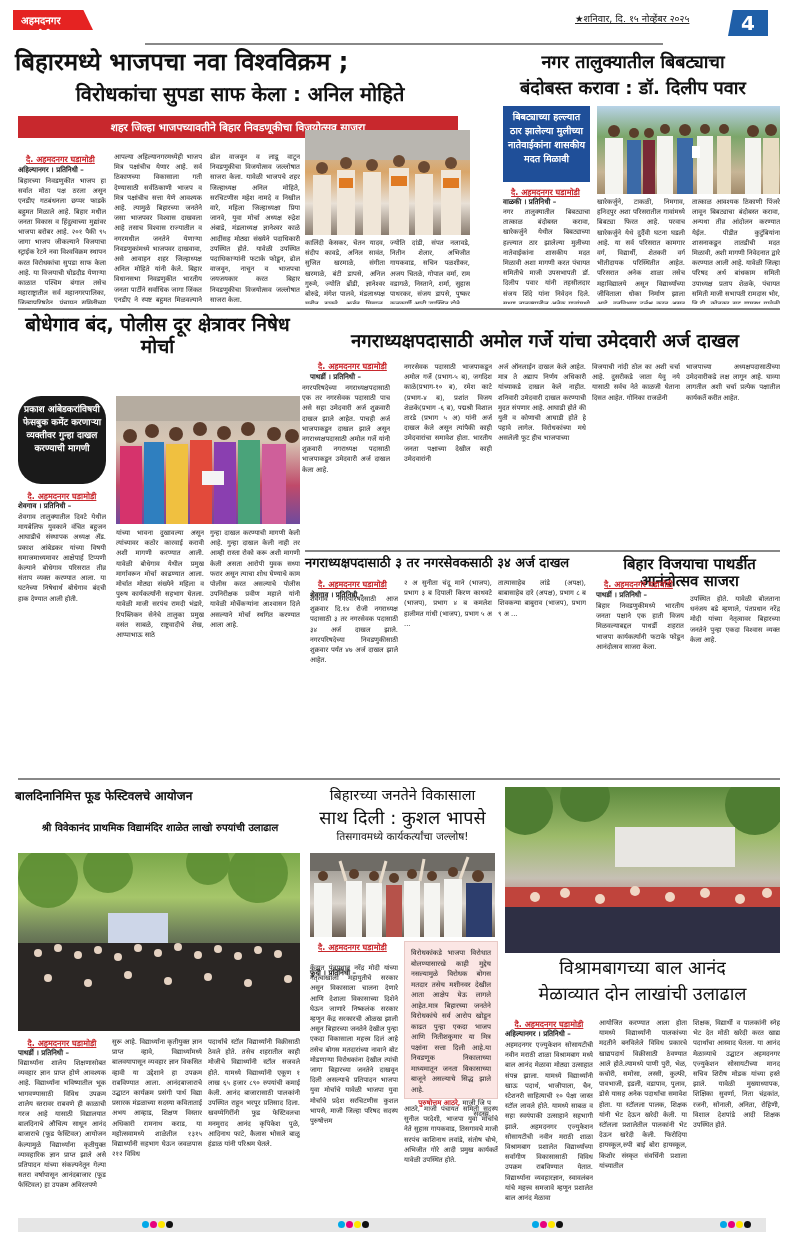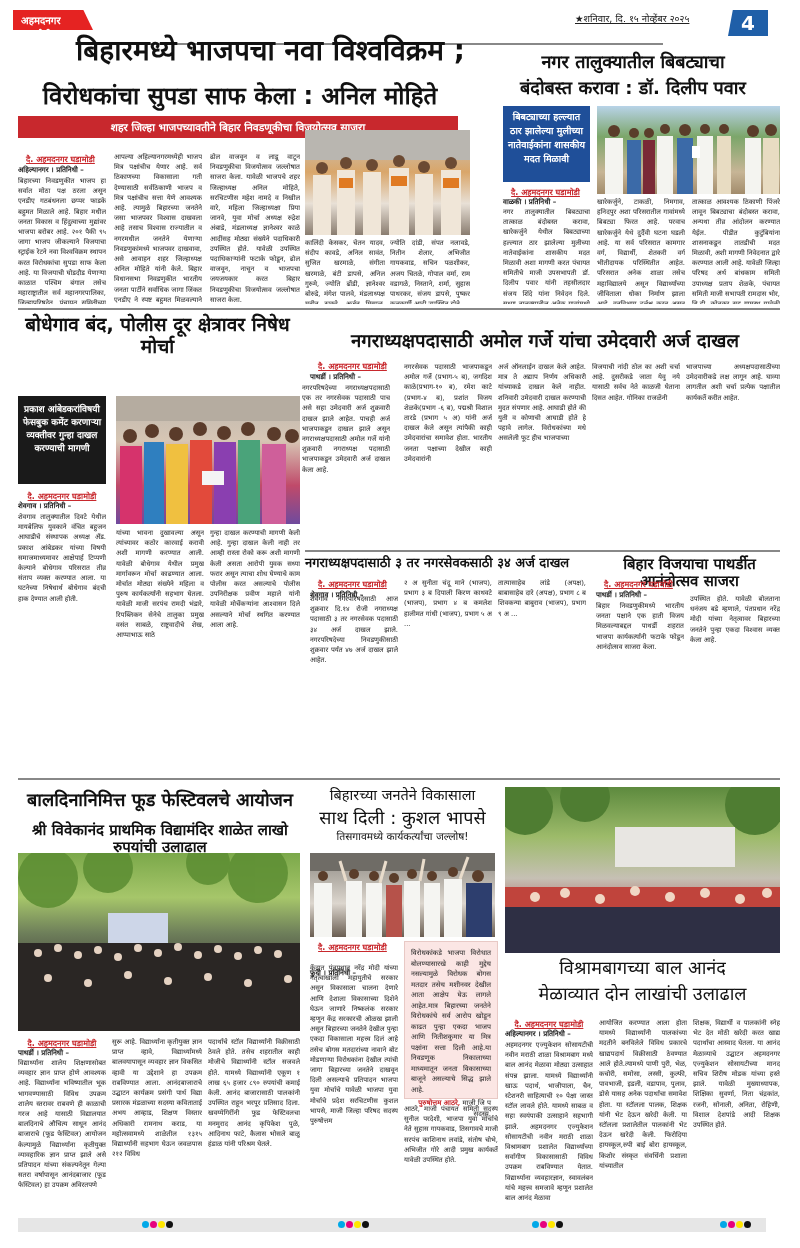--- a/index.html
+++ b/index.html
@@ -11,37 +11,37 @@
   .page-num { left: 728px; top: 10px; width: 40px; height: 26px; background: #1f5fa8; color: #fff; font-family: "DejaVu Sans", sans-serif; font-weight: bold; font-size: 20px; text-align: center; line-height: 26px; clip-path: polygon(12% 0, 100% 0, 100% 100%, 0 100%); }
   .hl { font-family: "DejaVu Sans", sans-serif; font-weight: bold; color: #111; line-height: 1.15; }
   .red-bar { background: #c8282d; color: #fff; font-family: "DejaVu Sans", sans-serif; font-weight: bold; text-align: center; }
   .byline { color: #c8282d; font-family: "DejaVu Sans", sans-serif; font-weight: bold; font-size: 8px; text-align: center; text-decoration: underline; }
   .dateline { font-family: "DejaVu Sans", sans-serif; font-size: 7px; font-weight: bold; }
   .body-text { font-size: 6.8px; line-height: 10.2px; text-align: justify; color: #222; }
   .col { position: absolute; overflow: hidden; }
   .photo { position: absolute; overflow: hidden; }
   .rule { position: absolute; height: 2px; background: #888; }
   .blue-box { background: #1f4f99; color: #fff; font-family: "DejaVu Sans", sans-serif; font-weight: bold; text-align: center; }
-  .black-box { background: #1a1a1a; color: #fff; font-family: "DejaVu Sans", sans-serif; font-weight: bold; text-align: center; }
+  .black-box { background: #1a1a1a; color: #fff; font-family: "DejaVu Sans", sans-serif; font-weight: bold; text-align: center; border-radius: 23px; }
   .pink-box { background: #fbe6e4; border: 1px solid #e8c9c5; font-size: 7px; line-height: 10.5px; text-align: justify; padding: 6px; color: #222; }
   .footer-strip { left: 18px; top: 1218px; width: 748px; height: 14px; background: #e6e6e6; }
   .reg { position: absolute; top: 3px; display: flex; gap: 1px; }
   .reg span { width: 7px; height: 7px; border-radius: 50%; display: inline-block; }
 </style>
 </head>
 <body>
 
 <div class="abs masthead-tab">अहमदनगर घडामोडी</div>
 <div class="abs topline"></div>
 <div class="abs date">★शनिवार, दि. १५ नोव्हेंबर २०२५</div>
 <div class="abs page-num">4</div>
 
 <div>
-  <div class="abs hl" style="left:15px;top:35px;width:450px;text-align:right;font-size:28px;">बिहारमध्ये भाजपचा नवा विश्वविक्रम ;</div>
-  <div class="abs hl" style="left:15px;top:83px;width:450px;text-align:center;font-size:24px;">विरोधकांचा सुपडा साफ केला : अनिल मोहिते</div>
+  <div class="abs hl" style="left:15px;top:49px;width:450px;text-align:left;font-size:24px;">बिहारमध्ये भाजपचा नवा विश्वविक्रम ;</div>
+  <div class="abs hl" style="left:15px;top:83px;width:450px;text-align:center;font-size:20px;">विरोधकांचा सुपडा साफ केला : अनिल मोहिते</div>
   <div class="abs red-bar" style="left:18px;top:116px;width:440px;height:22px;font-size:10.5px;line-height:22px;">शहर जिल्हा भाजपच्यावतीने बिहार निवडणूकीचा विजयोत्सव साजरा</div>
   <div class="abs byline" style="left:18px;top:153px;width:85px;">दै. अहमदनगर घडामोडी</div>
   <div class="abs dateline" style="left:18px;top:165px;">अहिल्यानगर । प्रतिनिधी –</div>
   <div class="col body-text" style="left:18px;top:176px;width:88px;height:128px;">बिहारच्या निवडणुकीत भाजप हा सर्वात मोठा पक्ष ठरला असून एनडीए गठबंधनला छप्पर फाडके बहुमत मिळाले आहे. बिहार मधील जनता विकास व हिंदुत्वाच्या मुद्यांवर भाजपा बरोबर आहे. २०१ पैकी ९५ जागा भाजप जीकल्याने विजयाचा स्ट्राईक रेटने नवा विश्वविक्रम स्थापन करत विरोधकांचा सुपडा साफ केला आहे. या विजयाची घोडदौड येणाऱ्या काळात पश्चिम बंगाल तसेच महाराष्ट्रातील सर्व महानगरपालिका, जिल्हापरिषदेत, पंचायत समितीच्या व नगरपालिकांच्या निवडणुकीत दिसणार आहे.</div>
   <div class="col body-text" style="left:114px;top:152px;width:88px;height:152px;">आपल्या अहिल्यानगरमध्येही भाजप मित्र पक्षांचीच येणार आहे. सर्व ठिकाणच्या विकासाला गती देण्यासाठी सर्वठिकाणी भाजप व मित्र पक्षांचीच सत्ता येणे आवश्यक आहे. त्यामुळे बिहारच्या जनतेने जसा भाजपवर विश्वास दाखवला आहे तसाच विश्वास राज्यातील व नगरमधील जनतेने येणाऱ्या निवडणुकांमध्ये भाजपवर दाखवावा, असे आवाहन शहर जिल्हाध्यक्ष अनिल मोहिते यांनी केले. बिहार विधानसभा निवडणुकीत भारतीय जनता पार्टीने सर्वाधिक जागा जिंकत एनडीए ने स्पष्ट बहुमत मिळवल्याने अहिल्यानगर शहर जिल्हा भाजपच्या लक्ष्मिकारंजा चौकातील पक्ष कार्यालयात</div>
   <div class="col body-text" style="left:210px;top:152px;width:90px;height:152px;">ढोल वाजवून व लाडू वाटून निवडणूकीचा विजयोत्सव जल्लोषात साजरा केला. यावेळी भाजपचे शहर जिल्हाध्यक्ष अनिल मोहिते, सरचिटणीस महेश नामदे व निखील वारे, महिला जिल्हाध्यक्षा प्रिया जानवे, युवा मोर्चा अध्यक्ष रुद्रेश अंबाडे, मंडलाध्यक्ष ज्ञानेश्वर काळे आदींसह मोठ्या संख्येने पदाधिकारी उपस्थित होते. यावेळी उपस्थित पदाधिकाऱ्यांनी फटाके फोडून, ढोल वाजवून, नाचून व भाजपचा जयजयकार करत बिहार निवडणूकीचा विजयोत्सव जल्लोषात साजरा केला.</div>
 
   <div class="photo" style="left:305px;top:130px;width:165px;height:105px;background:linear-gradient(180deg,#c8c6c2 0%,#d9a66a 40%,#e8e0d6 70%,#8a7d70 100%);">
     <svg width="165" height="105">
       <rect x="0" y="0" width="165" height="30" fill="#b9b6b0"></rect>
@@ -179,22 +179,22 @@
   <div class="abs hl" style="left:592px;top:556px;width:195px;text-align:center;font-size:15px;">बिहार विजयाचा पाथर्डीत आनंदोत्सव साजरा</div>
   <div class="abs byline" style="left:596px;top:578px;width:85px;">दै. अहमदनगर घडामोडी</div>
   <div class="abs dateline" style="left:596px;top:590px;">पाथर्डी । प्रतिनिधी –</div>
   <div class="col body-text" style="left:596px;top:601px;width:88px;height:170px;">बिहार निवडणुकीमध्ये भारतीय जनता पक्षाने एक हाती विजय मिळवल्याबद्दल पाथर्डी शहरात भाजपा कार्यकर्त्यांनी फटाके फोडून आनंदोत्सव साजरा केला.</div>
   <div class="col body-text" style="left:690px;top:578px;width:90px;height:193px;margin-top:16px;">उपस्थित होते. यावेळी बोलताना धनंजय बडे म्हणाले, पंतप्रधान नरेंद्र मोदी यांच्या नेतृत्वावर बिहारच्या जनतेने पुन्हा एकदा विश्वास व्यक्त केला आहे.</div>
 </div>
 
 <div class="rule" style="left:18px;top:778px;width:762px;"></div>
 
 <div>
-  <div class="abs hl" style="left:15px;top:790px;width:290px;text-align:center;font-size:18px;">बालदिनानिमित्त फूड फेस्टिवलचे आयोजन</div>
-  <div class="abs hl" style="left:15px;top:822px;width:290px;text-align:center;font-size:15px;font-weight:bold;">श्री विवेकानंद प्राथमिक विद्यामंदिर शाळेत लाखो रुपयांची उलाढाल</div>
+  <div class="abs hl" style="left:15px;top:790px;width:290px;font-size:12px;">बालदिनानिमित्त फूड फेस्टिवलचे आयोजन</div>
+  <div class="abs hl" style="left:15px;top:822px;width:290px;text-align:center;font-size:10px;font-weight:bold;">श्री विवेकानंद प्राथमिक विद्यामंदिर शाळेत लाखो रुपयांची उलाढाल</div>
   <div class="photo" style="left:18px;top:853px;width:282px;height:178px;background:linear-gradient(180deg,#7ba84a 0%,#a6c66a 25%,#6e7f5a 45%,#3d3b3a 70%,#5a4a3e 100%);">
     <svg width="282" height="178">
       <g fill="#5e8f34" opacity="0.9">
           <circle cx="30" cy="25" r="30"></circle>
           <circle cx="90" cy="15" r="25"></circle>
           <circle cx="240" cy="20" r="30"></circle>
           <circle cx="190" cy="10" r="22"></circle>
         </g>
       <g fill="#2a2624">
           <rect x="0" y="90" width="282" height="88"></rect>

